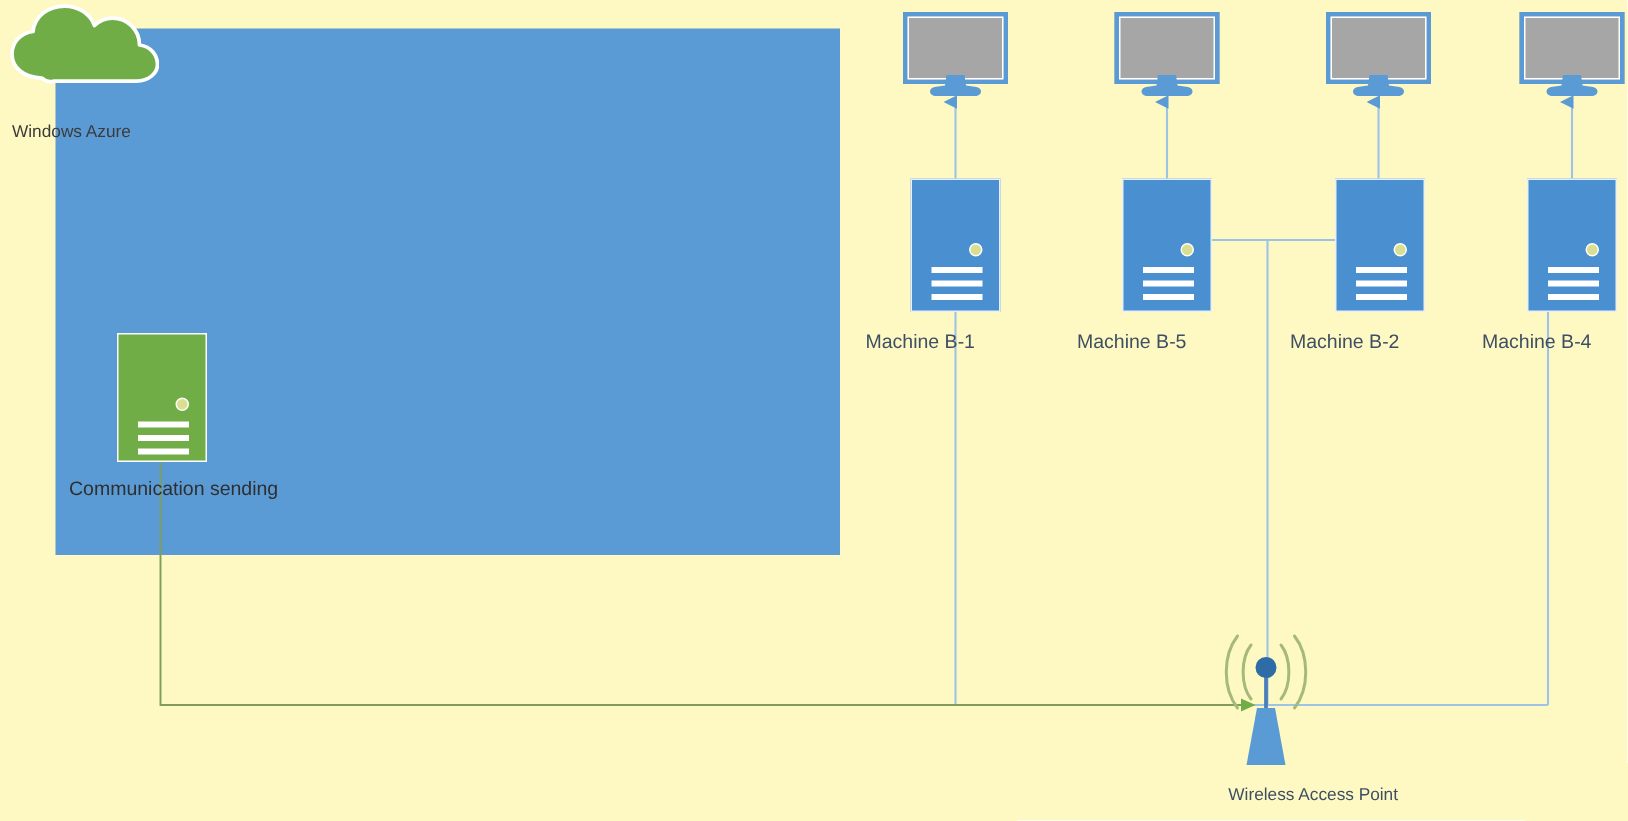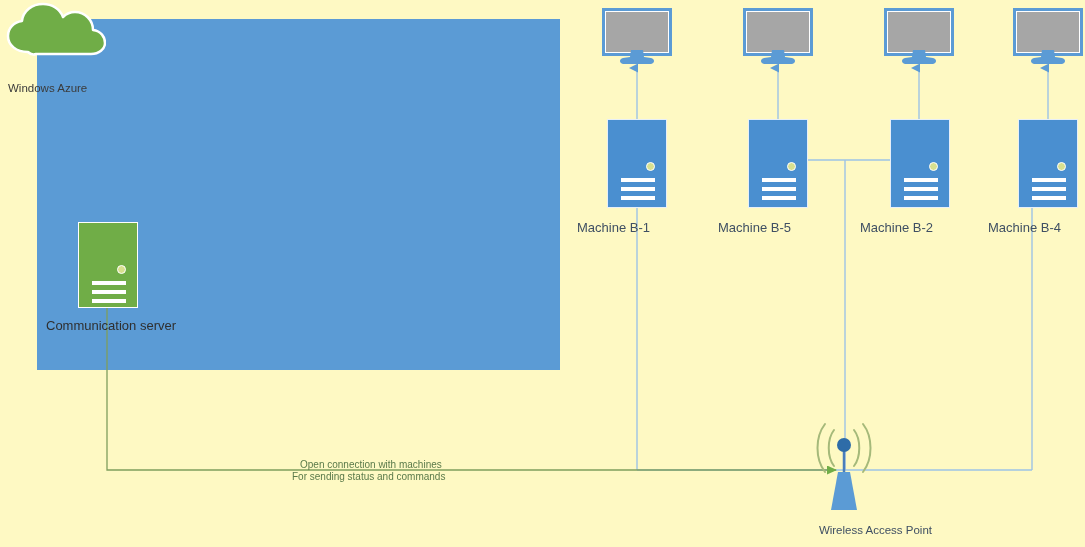--- a/index.html
+++ b/index.html
@@ -200,21 +200,21 @@
   </svg>
 
   <div class="server green" style="left:78px; top:222px; width:60px; height:86px;">
     <div class="led"></div>
     <div class="bars">
       <i></i>
         <i></i>
         <i></i>
     </div>
   </div>
-  <div class="node-label dark" style="left:46px; top:318px; width:125px;">Communication server</div>
+  <div class="node-label dark" style="left:46px; top:318px; width:125px;">Communication sending</div>
 
   <div class="monitor" style="left:602px; top:8px;"></div>
   <svg class="monitor-stand" style="left:617px; top:50px;" viewBox="0 0 40 15">
     <path d="M14 0 L26 0 L27 7 L34 8 C38 9 38 13 34 14 L6 14 C2 13 2 9 6 8 L13 7 Z" fill="#5b9bd5"></path>
   </svg>
   <div class="server blue" style="left:607px; top:119px; width:60px; height:89px;">
     <div class="led"></div>
     <div class="bars">
       <i></i>
         <i></i>
@@ -271,18 +271,14 @@
       <path d="M13 4 C3 17 3 39 13 52"></path>
       <path d="M42 10 C49 19 49 37 42 46"></path>
       <path d="M51 4 C61 17 61 39 51 52"></path>
     </g>
     <path d="M32 24 L32 56" stroke="#4a7ebb" stroke-width="2.5" fill="none"></path>
     <circle cx="32" cy="25" r="7" fill="#2e6ca8"></circle>
     <path d="M26 52 L38 52 L45 90 L19 90 Z" fill="#5b9bd5"></path>
   </svg>
   <div class="wap-label">Wireless Access Point</div>
 
-  <div class="link-note">
-    <span class="l1">Open connection with machines</span>
-    <span class="l2">For sending status and commands</span>
-  </div>
 
 </div>
 
 </body></html>

